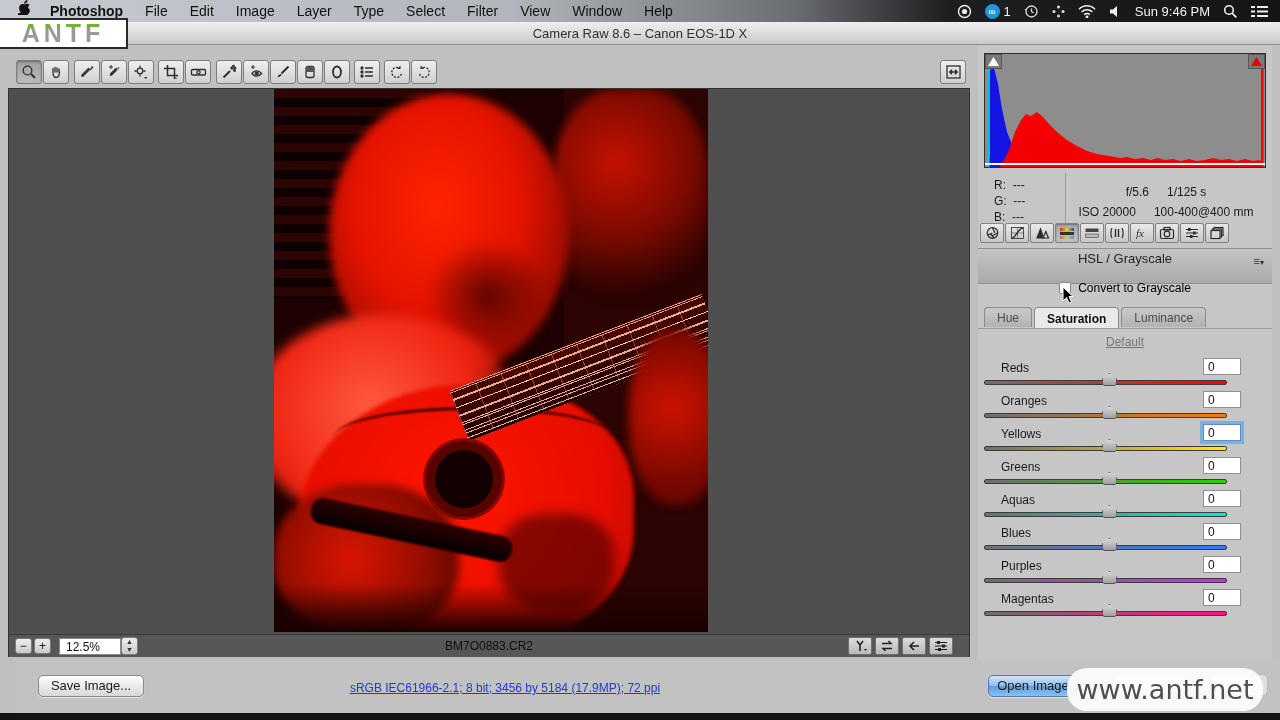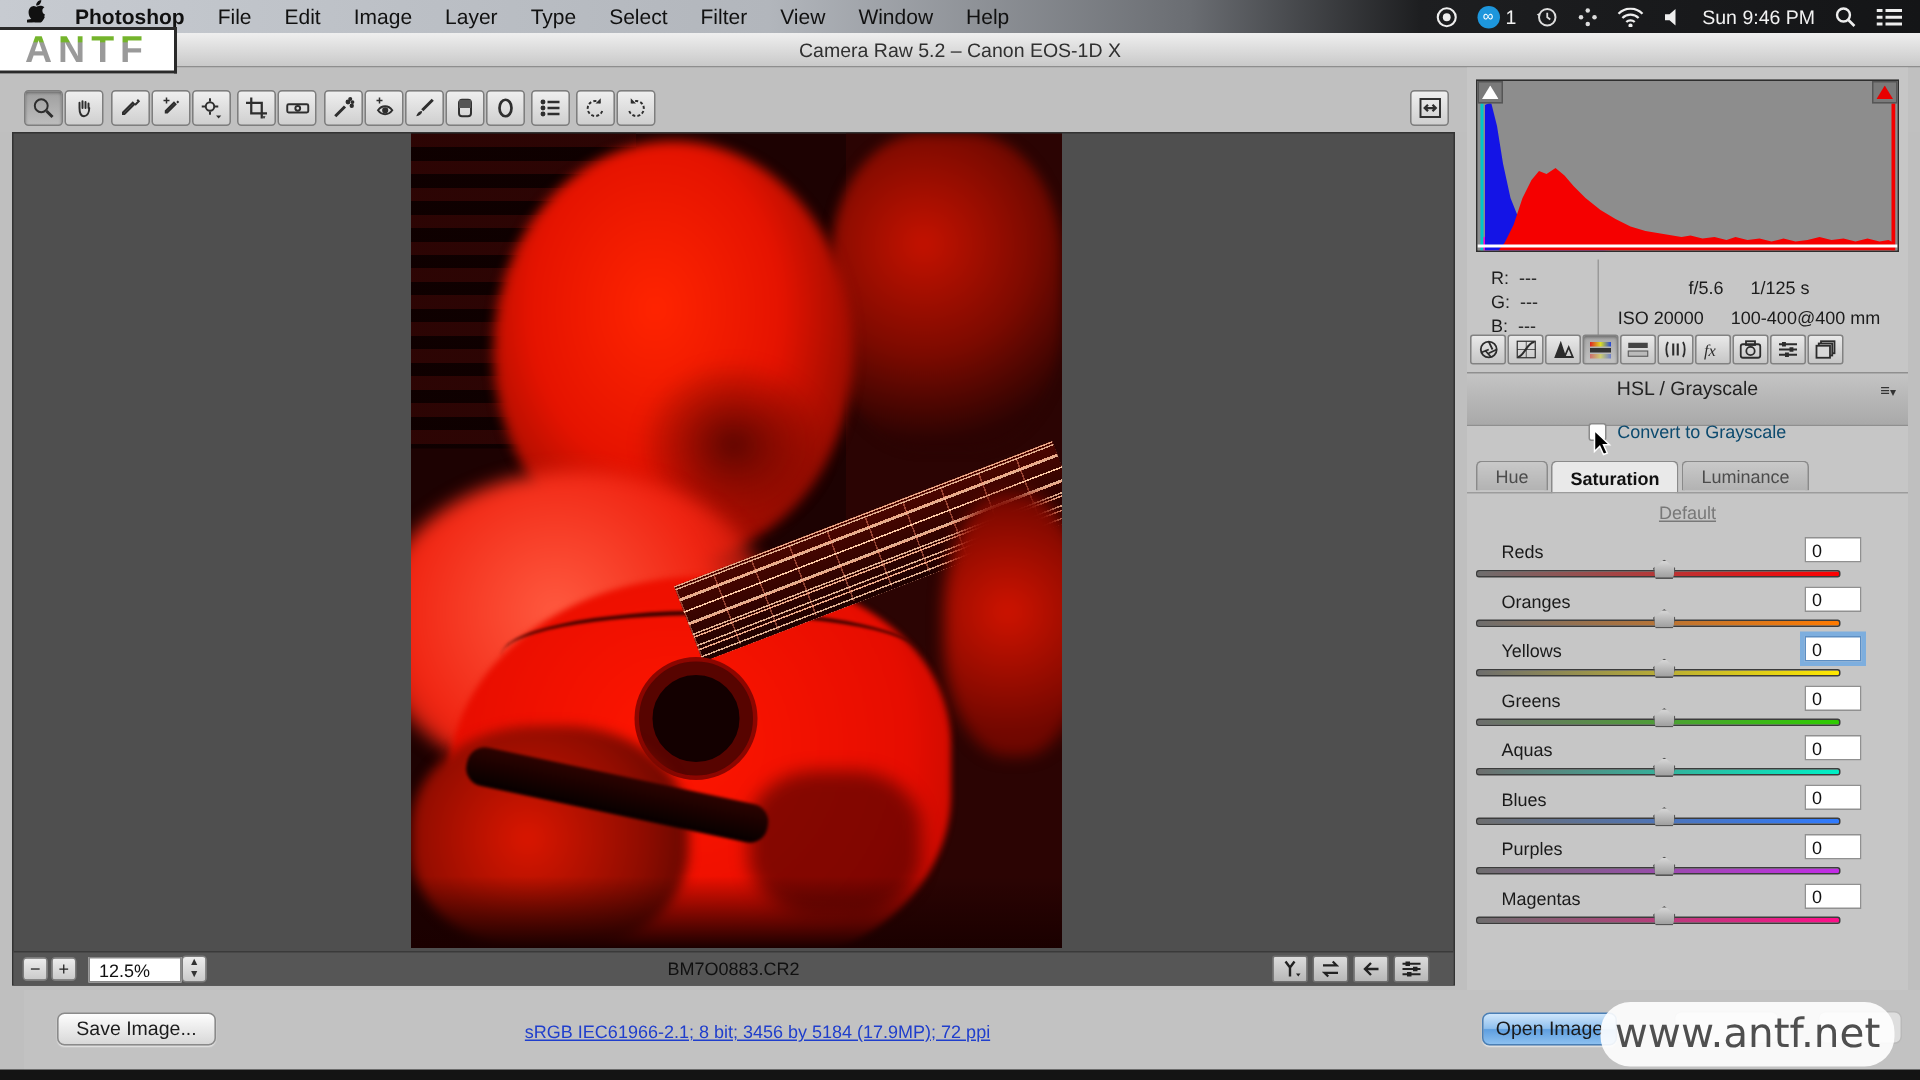--- a/index.html
+++ b/index.html
@@ -17,21 +17,21 @@
   #menubar .status { margin-left:auto; display:flex; align-items:center; gap:13px; padding-right:12px; color:#f2f2f2; font-size:13px; }
   #menubar .status svg { display:block; }
   .cc-badge { width:15px; height:15px; background:#1d96dc; border-radius:50%; color:#fff; font-size:10px; line-height:15px; text-align:center; display:inline-block; }
 
   
   #titlebar { left:0; top:22px; width:1280px; height:23px;
     background:linear-gradient(#efefef,#c9c9c9); border-bottom:1px solid #8e8e8e;
     text-align:center; font-size:13px; color:#303030; line-height:23px; }
 
   
-  #antf-logo { left:0; top:18px; width:118px; height:31px; background:#fff; border:2px solid #2a2a2a; border-left:none;
+  #antf-logo { left:0; top:18px; width:128px; height:31px; background:#fff; border:2px solid #2a2a2a; border-left:none;
     display:flex; align-items:center; justify-content:center; z-index:60; }
   #antf-logo span { font-weight:bold; font-size:25px; letter-spacing:4px; color:#9a9a9a;
     background:linear-gradient(180deg,#74b42c 0%,#74b42c 32%,#9a9a9a 32%);
     -webkit-background-clip:text; background-clip:text; -webkit-text-fill-color:transparent; }
 
   
   #toolbar { left:0; top:45px; width:1280px; height:43px; background:#c0c0c0; }
   .tool { position:absolute; top:15px; width:26px; height:24px; border:1px solid #7e7e7e; border-radius:3px;
     background:linear-gradient(#efefef,#cfcfcf); display:flex; align-items:center; justify-content:center; }
   .tool.sel { background:linear-gradient(#9f9f9f,#bdbdbd); box-shadow:inset 0 1px 2px rgba(0,0,0,.35); }
@@ -101,21 +101,21 @@
   .itab { width:24px; height:20px; border:1px solid #828282; border-radius:2px; background:linear-gradient(#e9e9e9,#c6c6c6);
     display:flex; align-items:center; justify-content:center; }
   .itab.sel { background:linear-gradient(#a8a8a8,#c2c2c2); box-shadow:inset 0 1px 2px rgba(0,0,0,.35); }
   .itab svg { stroke:#2c2c2c; fill:none; stroke-width:1.2; }
 
   #panel-header { position:absolute; left:0px; top:203px; width:294px; height:36px;
     background:linear-gradient(#c4c4c4,#a9a9a9); border-top:1px solid #8f8f8f; border-bottom:1px solid #8f8f8f;
     text-align:center; font-size:13px; color:#232323; line-height:19px; }
   #panel-menu-icon { position:absolute; right:8px; top:3px; font-size:11px; color:#333; }
 
-  #gray-check { position:absolute; left:0; top:236px; width:294px; text-align:center; font-size:12px; color:#0c4a6e; }
+  #gray-check { position:absolute; left:0; top:236px; width:294px; text-align:center; font-size:12px; color:#000000; }
   #gray-check .box { display:inline-block; width:12px; height:12px; border:1px solid #8a8a8a; background:#fdfdfd;
     border-radius:2px; vertical-align:-2px; margin-right:7px; }
 
   #hsl-tabs { position:absolute; left:6px; top:262px; display:flex; align-items:flex-start; font-size:12px; }
   .htab { padding:3px 12px 2px; border:1px solid #8a8a8a; border-bottom:none; border-radius:4px 4px 0 0;
     background:linear-gradient(#c9c9c9,#b2b2b2); color:#4c4c4c; margin-right:2px; }
   .htab.sel { background:#e9e9e9; color:#111; font-weight:bold; padding:4px 12px 3px; }
   #hsl-rule { position:absolute; left:0; top:283px; width:294px; border-top:1px solid #9c9c9c; }
 
   #default-link { position:absolute; left:0; top:290px; width:294px; text-align:center;
@@ -219,21 +219,21 @@
     <span>
         <svg width="17" height="13" viewBox="0 0 17 13">
           <path d="M0 2h4M0 6.5h4M0 11h4" stroke="#eee" stroke-width="2"></path>
           <path d="M6 2h11M6 6.5h11M6 11h11" stroke="#eee" stroke-width="2"></path>
         </svg>
       </span>
   </div>
 </div>
 
 <div class="abs" id="titlebar">
-  <span>Camera Raw 5.2  –  Canon EOS-1D X</span>
+  <span>Camera Raw 8.6  –  Canon EOS-1D X</span>
 </div>
 
 <div class="abs" id="antf-logo">
   <span>ANTF</span>
 </div>
 
 <div class="abs" id="toolbar">
   <div class="tool sel" style="left:16px">
       <svg width="16" height="16" viewBox="0 0 16 16">
         <circle cx="6.5" cy="6.5" r="4.3"></circle>

